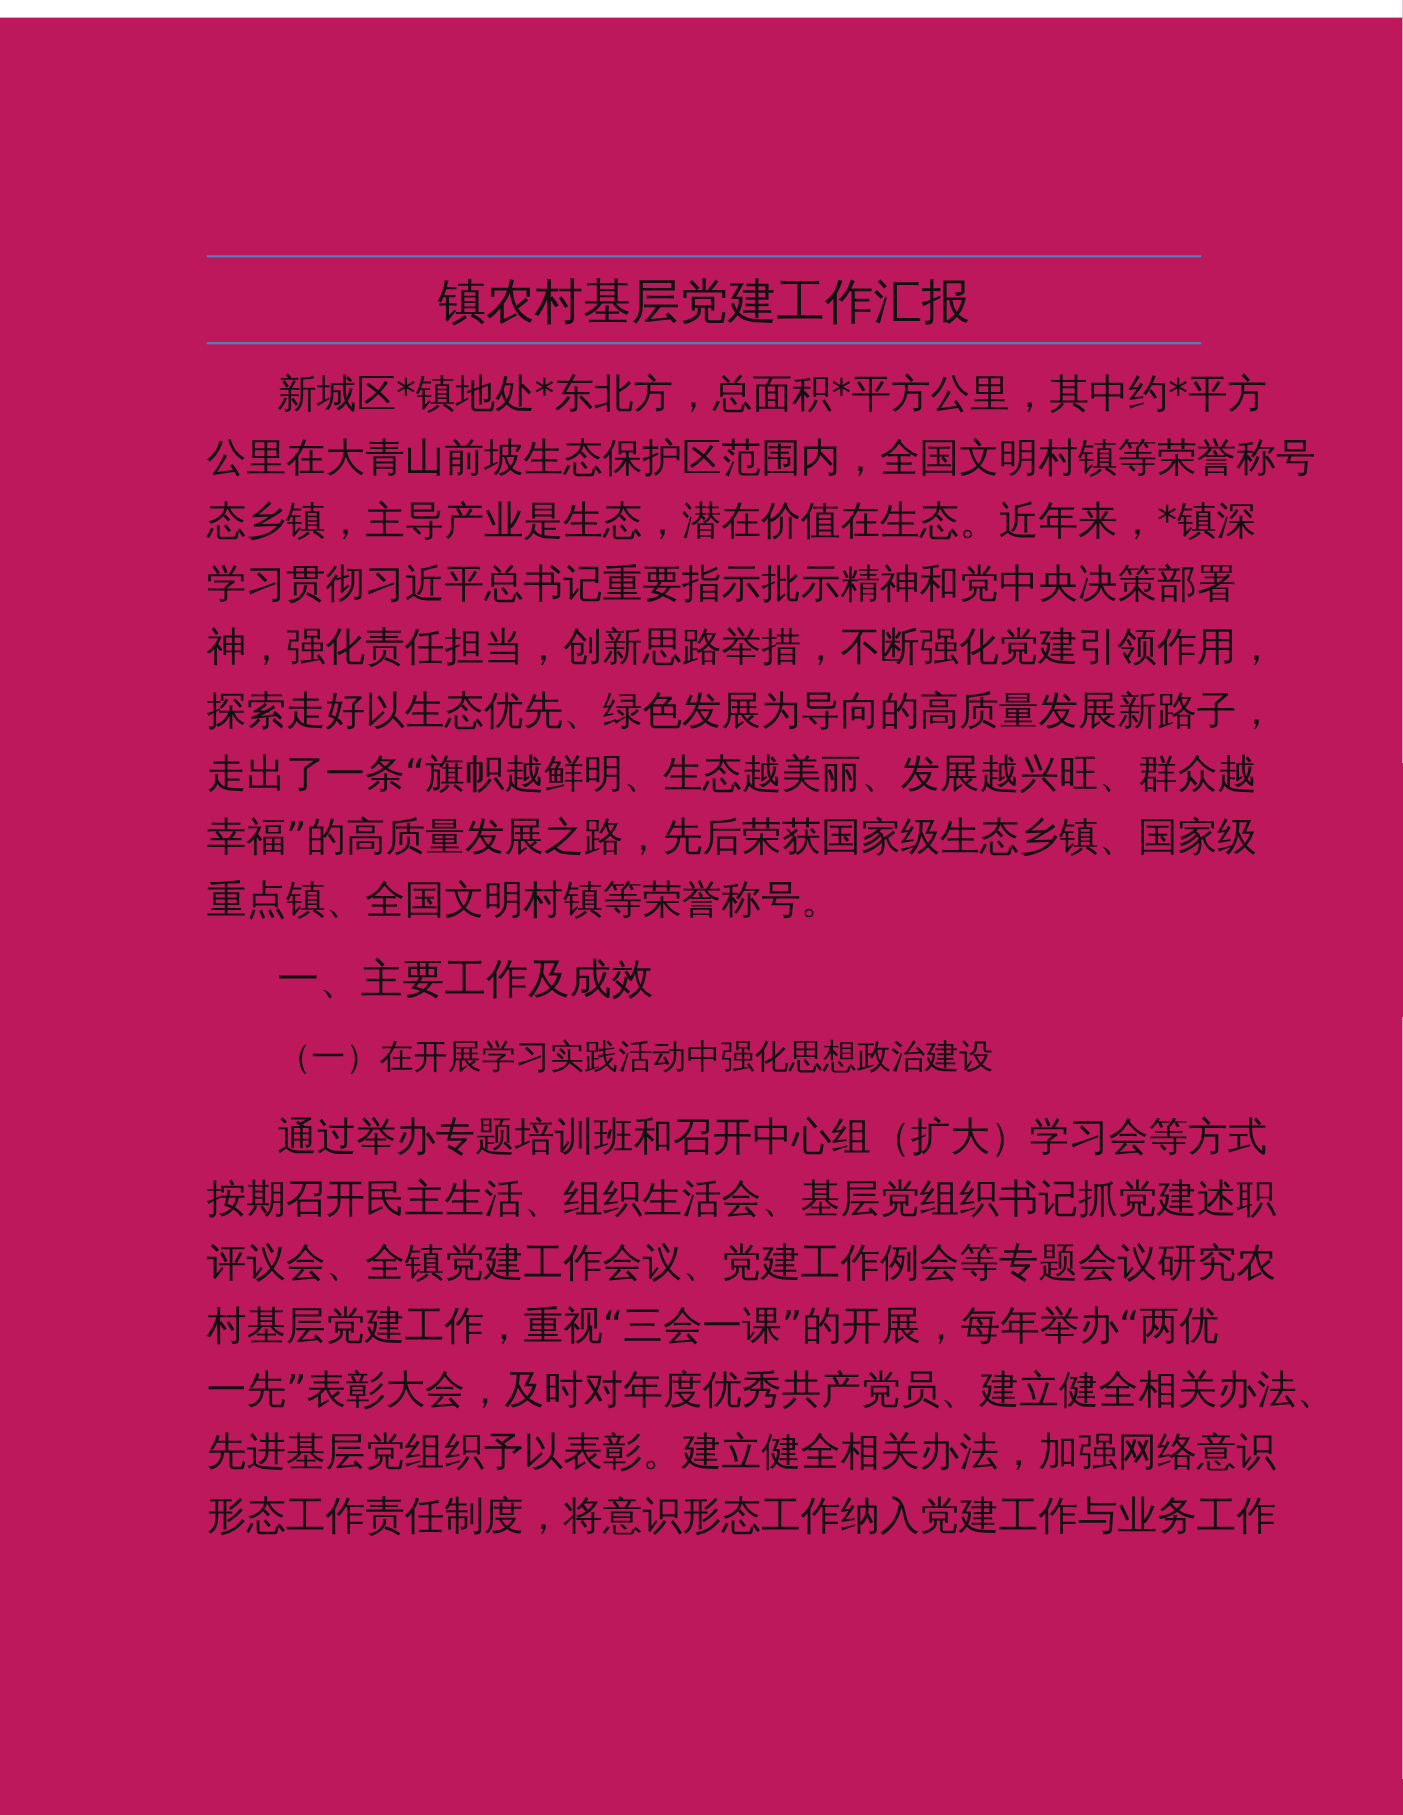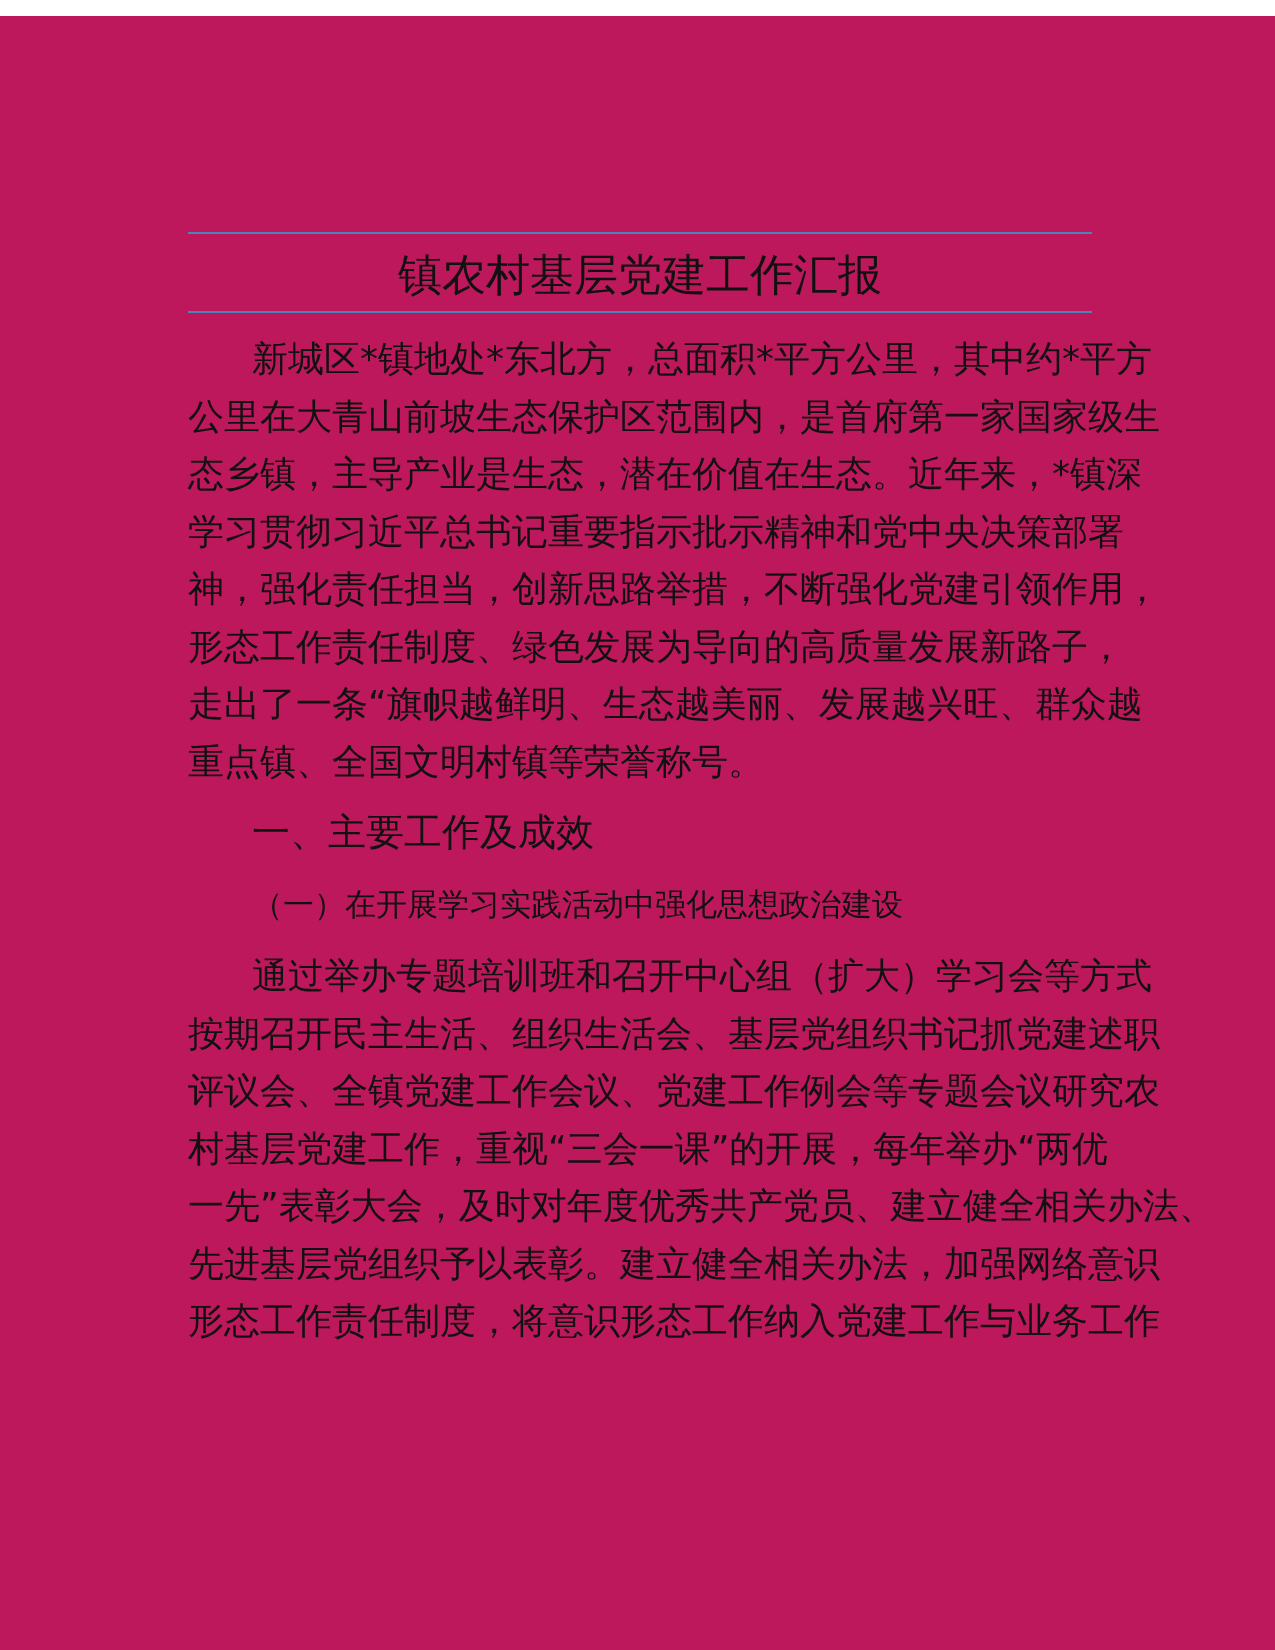--- a/index.html
+++ b/index.html
@@ -83,26 +83,27 @@
 <body>
 
 <div class="page">
   <div class="rule top"></div>
   <div class="title">镇农村基层党建工作汇报</div>
   <div class="rule bottom"></div>
 
   <div class="body">
     <div class="para-block">
       <span class="line first">新城区*镇地处*东北方，总面积*平方公里，其中约*平方</span>
-      <span class="line">公里在大青山前坡生态保护区范围内，是首府第一家国家级生</span>
+      <span class="line">公里在大青山前坡生态保护区范围内，全国文明村镇等荣誉称号</span>
       <span class="line">态乡镇，主导产业是生态，潜在价值在生态。近年来，*镇深</span>
       <span class="line">学习贯彻习近平总书记重要指示批示精神和党中央决策部署</span>
       <span class="line">神，强化责任担当，创新思路举措，不断强化党建引领作用，</span>
-      <span class="line">形态工作责任制度、绿色发展为导向的高质量发展新路子，</span>
+      <span class="line">探索走好以生态优先、绿色发展为导向的高质量发展新路子，</span>
       <span class="line">走出了一条“旗帜越鲜明、生态越美丽、发展越兴旺、群众越</span>
+      <span class="line">幸福”的高质量发展之路，先后荣获国家级生态乡镇、国家级</span>
       <span class="line last">重点镇、全国文明村镇等荣誉称号。</span>
     </div>
 
     <div class="heading">一、主要工作及成效</div>
 
     <div class="subheading">（一）在开展学习实践活动中强化思想政治建设</div>
 
     <div class="para-block second" style="margin-top:14px;">
       <span class="line first">通过举办专题培训班和召开中心组（扩大）学习会等方式</span>
       <span class="line">按期召开民主生活、组织生活会、基层党组织书记抓党建述职</span>

